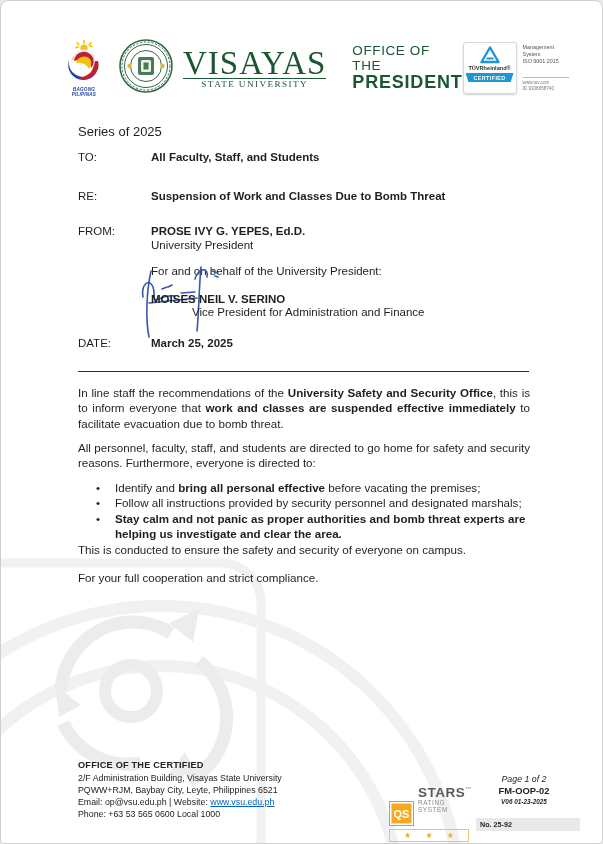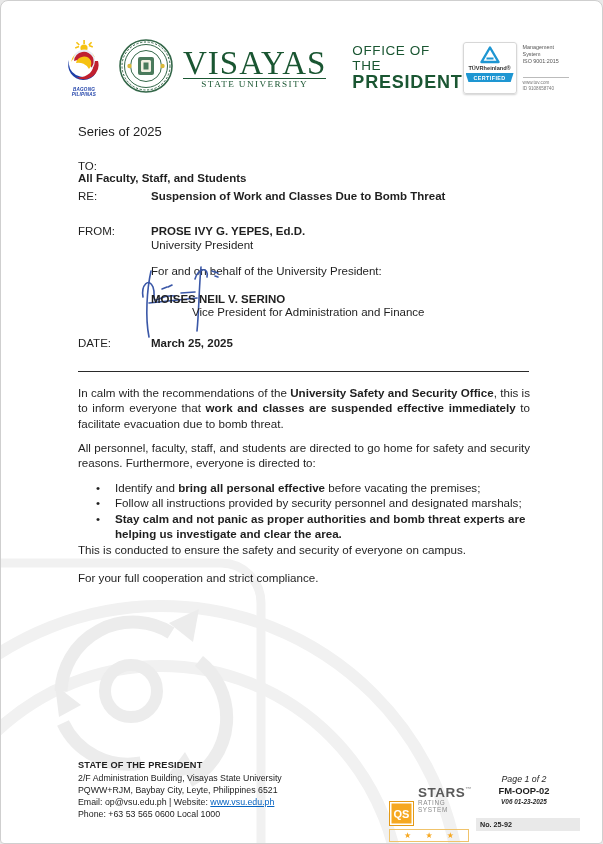--- a/index.html
+++ b/index.html
@@ -40,21 +40,21 @@
   .tuv-side{margin-left:6px;width:46px;display:flex;flex-direction:column;justify-content:space-between;padding:2px 0;}
   .tuv-side .t1{font-size:5.4px;color:#555;line-height:1.25;}
   .tuv-side .t2{font-size:4.6px;color:#777;border-top:1px solid #bbb;padding-top:2px;line-height:1.3;}
   
   .memo-title{top:108px;left:77px;font-size:12.5px;font-weight:bold;}
   .memo-title .num{text-decoration:underline;}
   .memo-series{top:123px;left:77px;font-size:13px;}
   .meta-row{left:77px;display:flex;font-size:11.5px;}
   .meta-label{width:73px;flex:none;}
   .meta-value{font-weight:bold;}
-  .row-to{top:159px;flex-direction:column;}
+  .row-to{top:150px;}
   .row-re{top:189px;}
   .row-from{top:224px;}
   .from-title{top:238px;left:150px;font-size:11.5px;}
   .obo{top:264px;left:150px;font-size:11.5px;}
   .signature{top:258px;left:128px;width:120px;height:80px;}
   .signer-name{top:292px;left:150px;font-size:11.5px;font-weight:bold;}
   .signer-title{top:305px;left:150px;font-size:11.5px;margin-left:41px;}
   .row-date{top:336px;}
   .rule{top:370px;left:77px;width:451px;border-top:1.6px solid #2a2a2a;}
   
@@ -222,21 +222,21 @@
     <div class="abs signer-title">Vice President for Administration and Finance</div>
 
     <div class="abs meta-row row-date">
       <div class="meta-label">DATE:</div>
       <div class="meta-value">March 25, 2025</div>
     </div>
 
     <div class="abs rule"></div>
 
     <div class="abs para p1">
-      <span>In calm with the recommendations of the </span><span class="b">University Safety and Security Office</span><span>, this is to inform everyone that </span><span class="b">work and classes are suspended effective immediately</span><span> to facilitate evacuation due to bomb threat.</span>
+      <span>In line staff the recommendations of the </span><span class="b">University Safety and Security Office</span><span>, this is to inform everyone that </span><span class="b">work and classes are suspended effective immediately</span><span> to facilitate evacuation due to bomb threat.</span>
     </div>
 
     <div class="abs para p2">All personnel, faculty, staff, and students are directed to go home for safety and security reasons. Furthermore, everyone is directed to:</div>
 
     <div class="abs bullets">
       <div class="li">
         <div class="dot">•</div>
         <div><span>Identify and </span><span class="b">bring all personal effective</span><span> before vacating the premises;</span></div>
       </div>
       <div class="li">
@@ -246,21 +246,21 @@
       <div class="li">
         <div class="dot">•</div>
         <div class="b">Stay calm and not panic as proper authorities and bomb threat experts are helping us investigate and clear the area.</div>
       </div>
     </div>
 
     <div class="abs para p3">This is conducted to ensure the safety and security of everyone on campus.</div>
     <div class="abs para p4">For your full cooperation and strict compliance.</div>
 
     <div class="abs footer-left">
-      <div class="office">STATE OF THE PRESIDENT</div>
+      <div class="office">OFFICE OF THE CERTIFIED</div>
       <div>2/F Administration Building, Visayas State University</div>
       <div>PQWW+RJM, Baybay City, Leyte, Philippines 6521</div>
       <div>
         <span>Email: op@vsu.edu.ph | Website: </span><a href="#">www.vsu.edu.ph</a>
       </div>
       <div>Phone: +63 53 565 0600 Local 1000</div>
     </div>
 
     <div class="abs qs">
       <div class="qs-top">

